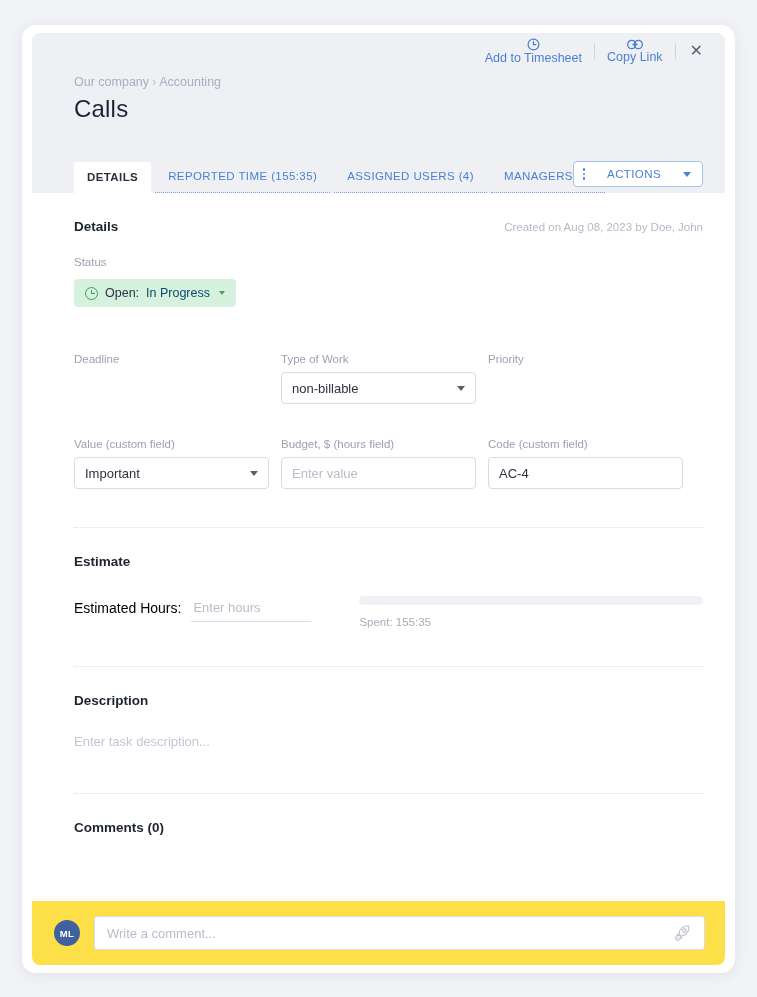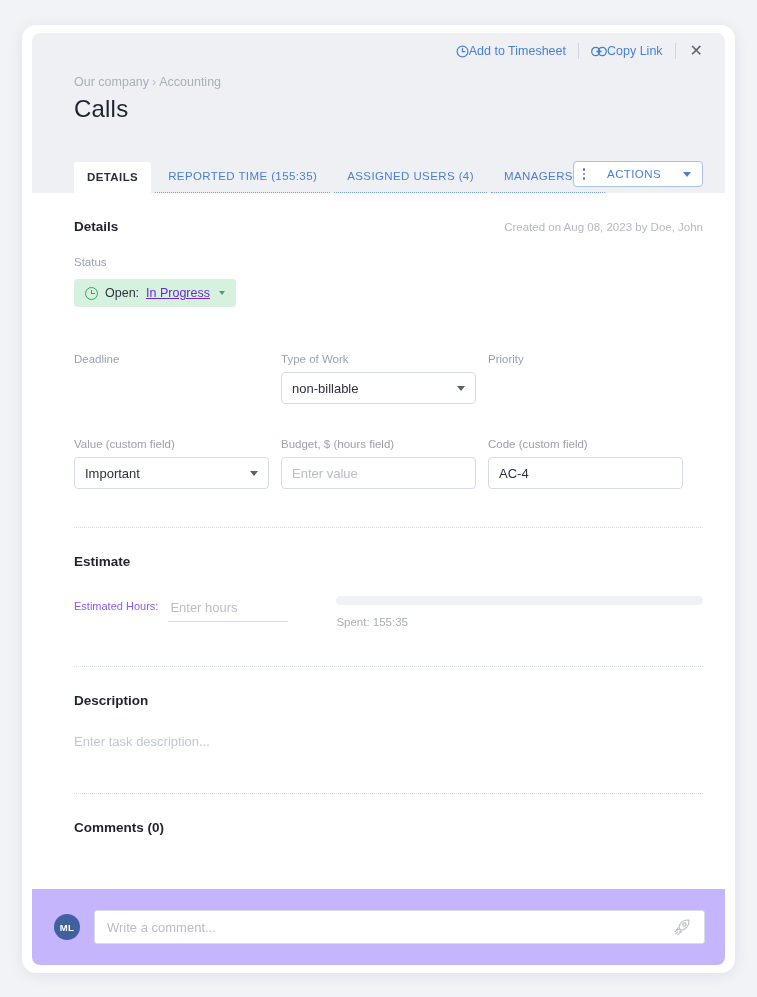--- a/index.html
+++ b/index.html
@@ -54,20 +54,21 @@
   }
 
   .hdr-btn {
     display: flex;
     align-items: center;
     color: #4a7fd4;
     font-size: 12.5px;
     padding: 0 12px;
     cursor: pointer;
     white-space: nowrap;
+    flex-direction: column;
   }
   .hdr-sep {
     width: 1px;
     height: 16px;
     background: #cfd5e0;
   }
   .hdr-close {
     padding: 0 10px 0 14px;
     color: #5a6070;
     font-size: 16px;
@@ -190,21 +191,21 @@
     align-items: center;
     gap: 7px;
     background: #d6f2de;
     border-radius: 4px;
     padding: 7px 11px;
     font-size: 12.5px;
     cursor: pointer;
     margin-top: 4px;
   }
   .status-open { color: #2c3140; }
-  .status-val  { color: #6d28d9; text-decoration: underline; }
+  .status-val  { color: #0c4a6e; }
   .caret-sm {
     width: 0; height: 0;
     border-left: 3.5px solid transparent;
     border-right: 3.5px solid transparent;
     border-top: 4.5px solid #4f9b6a;
     margin-left: 2px;
   }
   .clock-ic {
     width: 13px; height: 13px;
     border: 1.4px solid #3aa05e;
@@ -282,22 +283,22 @@
     margin-top: 38px;
   }
 
   
   .est-row {
     display: flex;
     align-items: flex-start;
     margin-top: 24px;
   }
   .est-label {
-    font-size: 11px;
-    color: #8b5cf6;
+    font-size: 14px;
+    color: #000000;
     padding-top: 7px;
     white-space: nowrap;
   }
   .est-input {
     width: 120px;
     margin-left: 10px;
     border-bottom: 1px solid #d6dbe4;
     font-size: 13px;
     color: #b7bdc9;
     padding: 7px 2px 6px 2px;
@@ -326,22 +327,22 @@
     color: #c2c7d2;
     margin-top: 26px;
     padding-bottom: 30px;
     cursor: text;
   }
 
   
   .footer {
     position: absolute;
     left: 0; right: 0; bottom: 0;
-    height: 76px;
-    background: #c4b5fd;
+    height: 64px;
+    background: #fde047;
     display: flex;
     align-items: center;
     padding: 0 20px 0 22px;
     gap: 14px;
   }
   .avatar {
     width: 26px; height: 26px;
     border-radius: 50%;
     background: #41619e;
     color: #fff;

